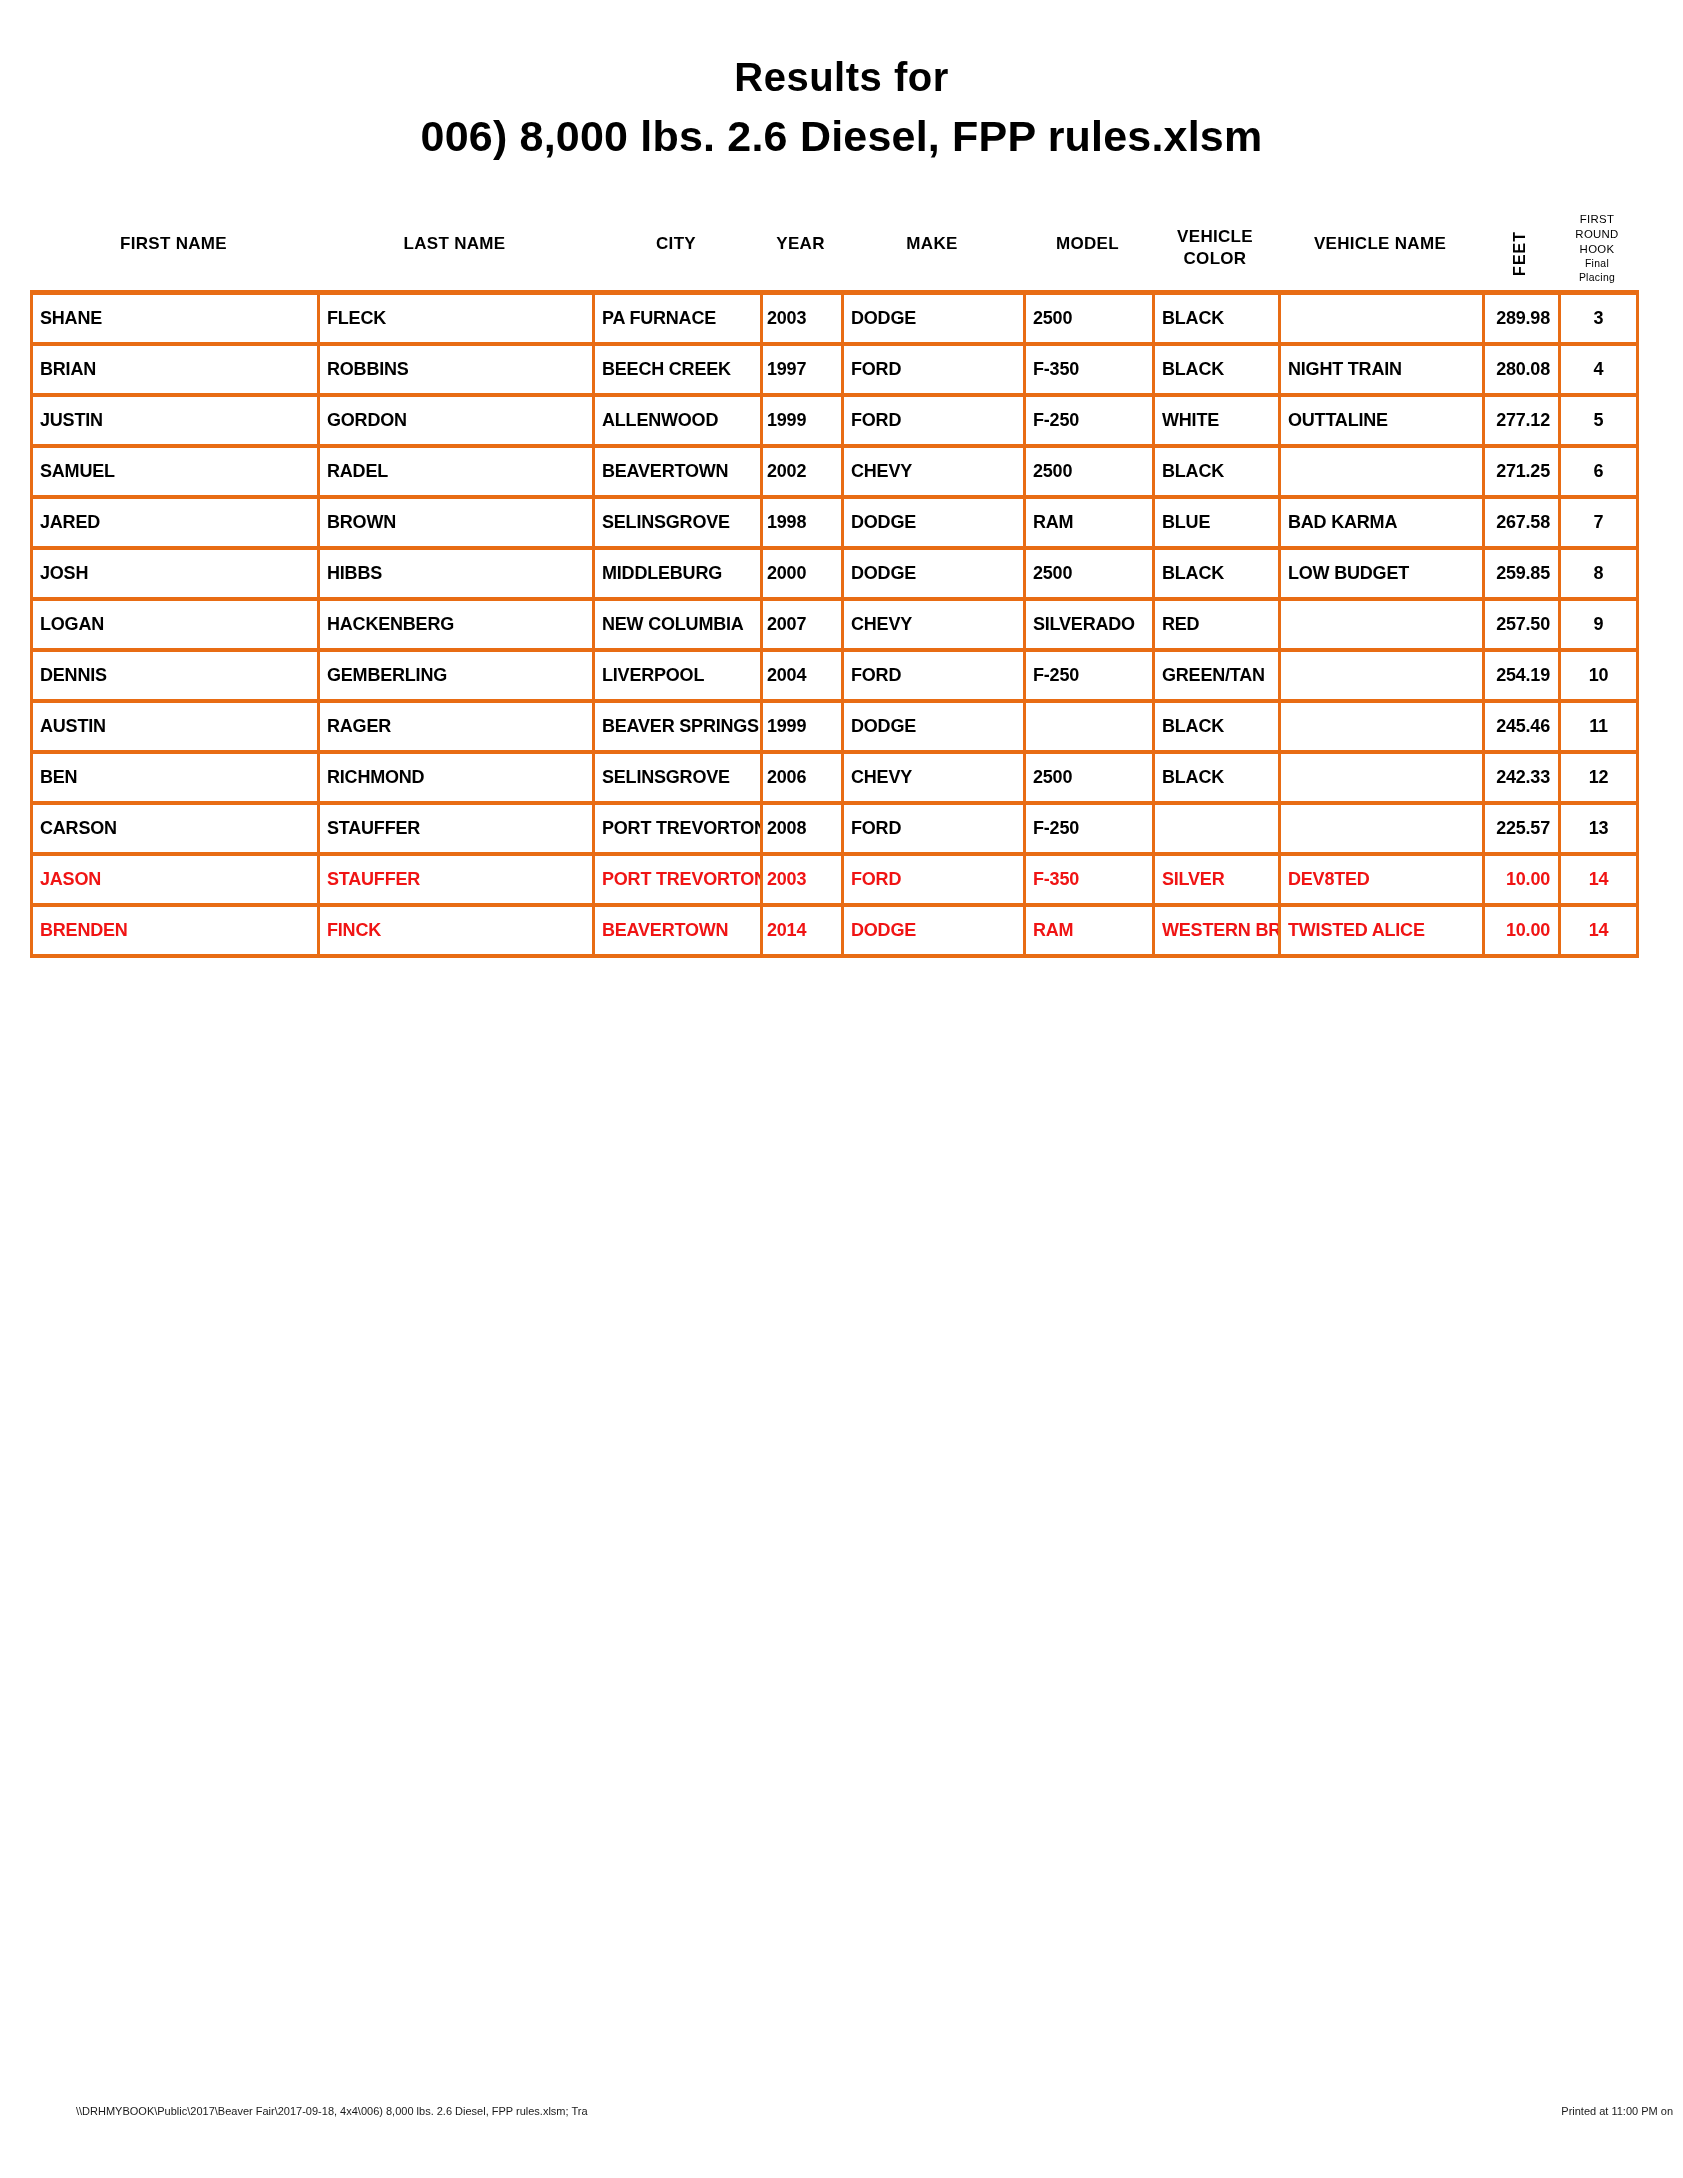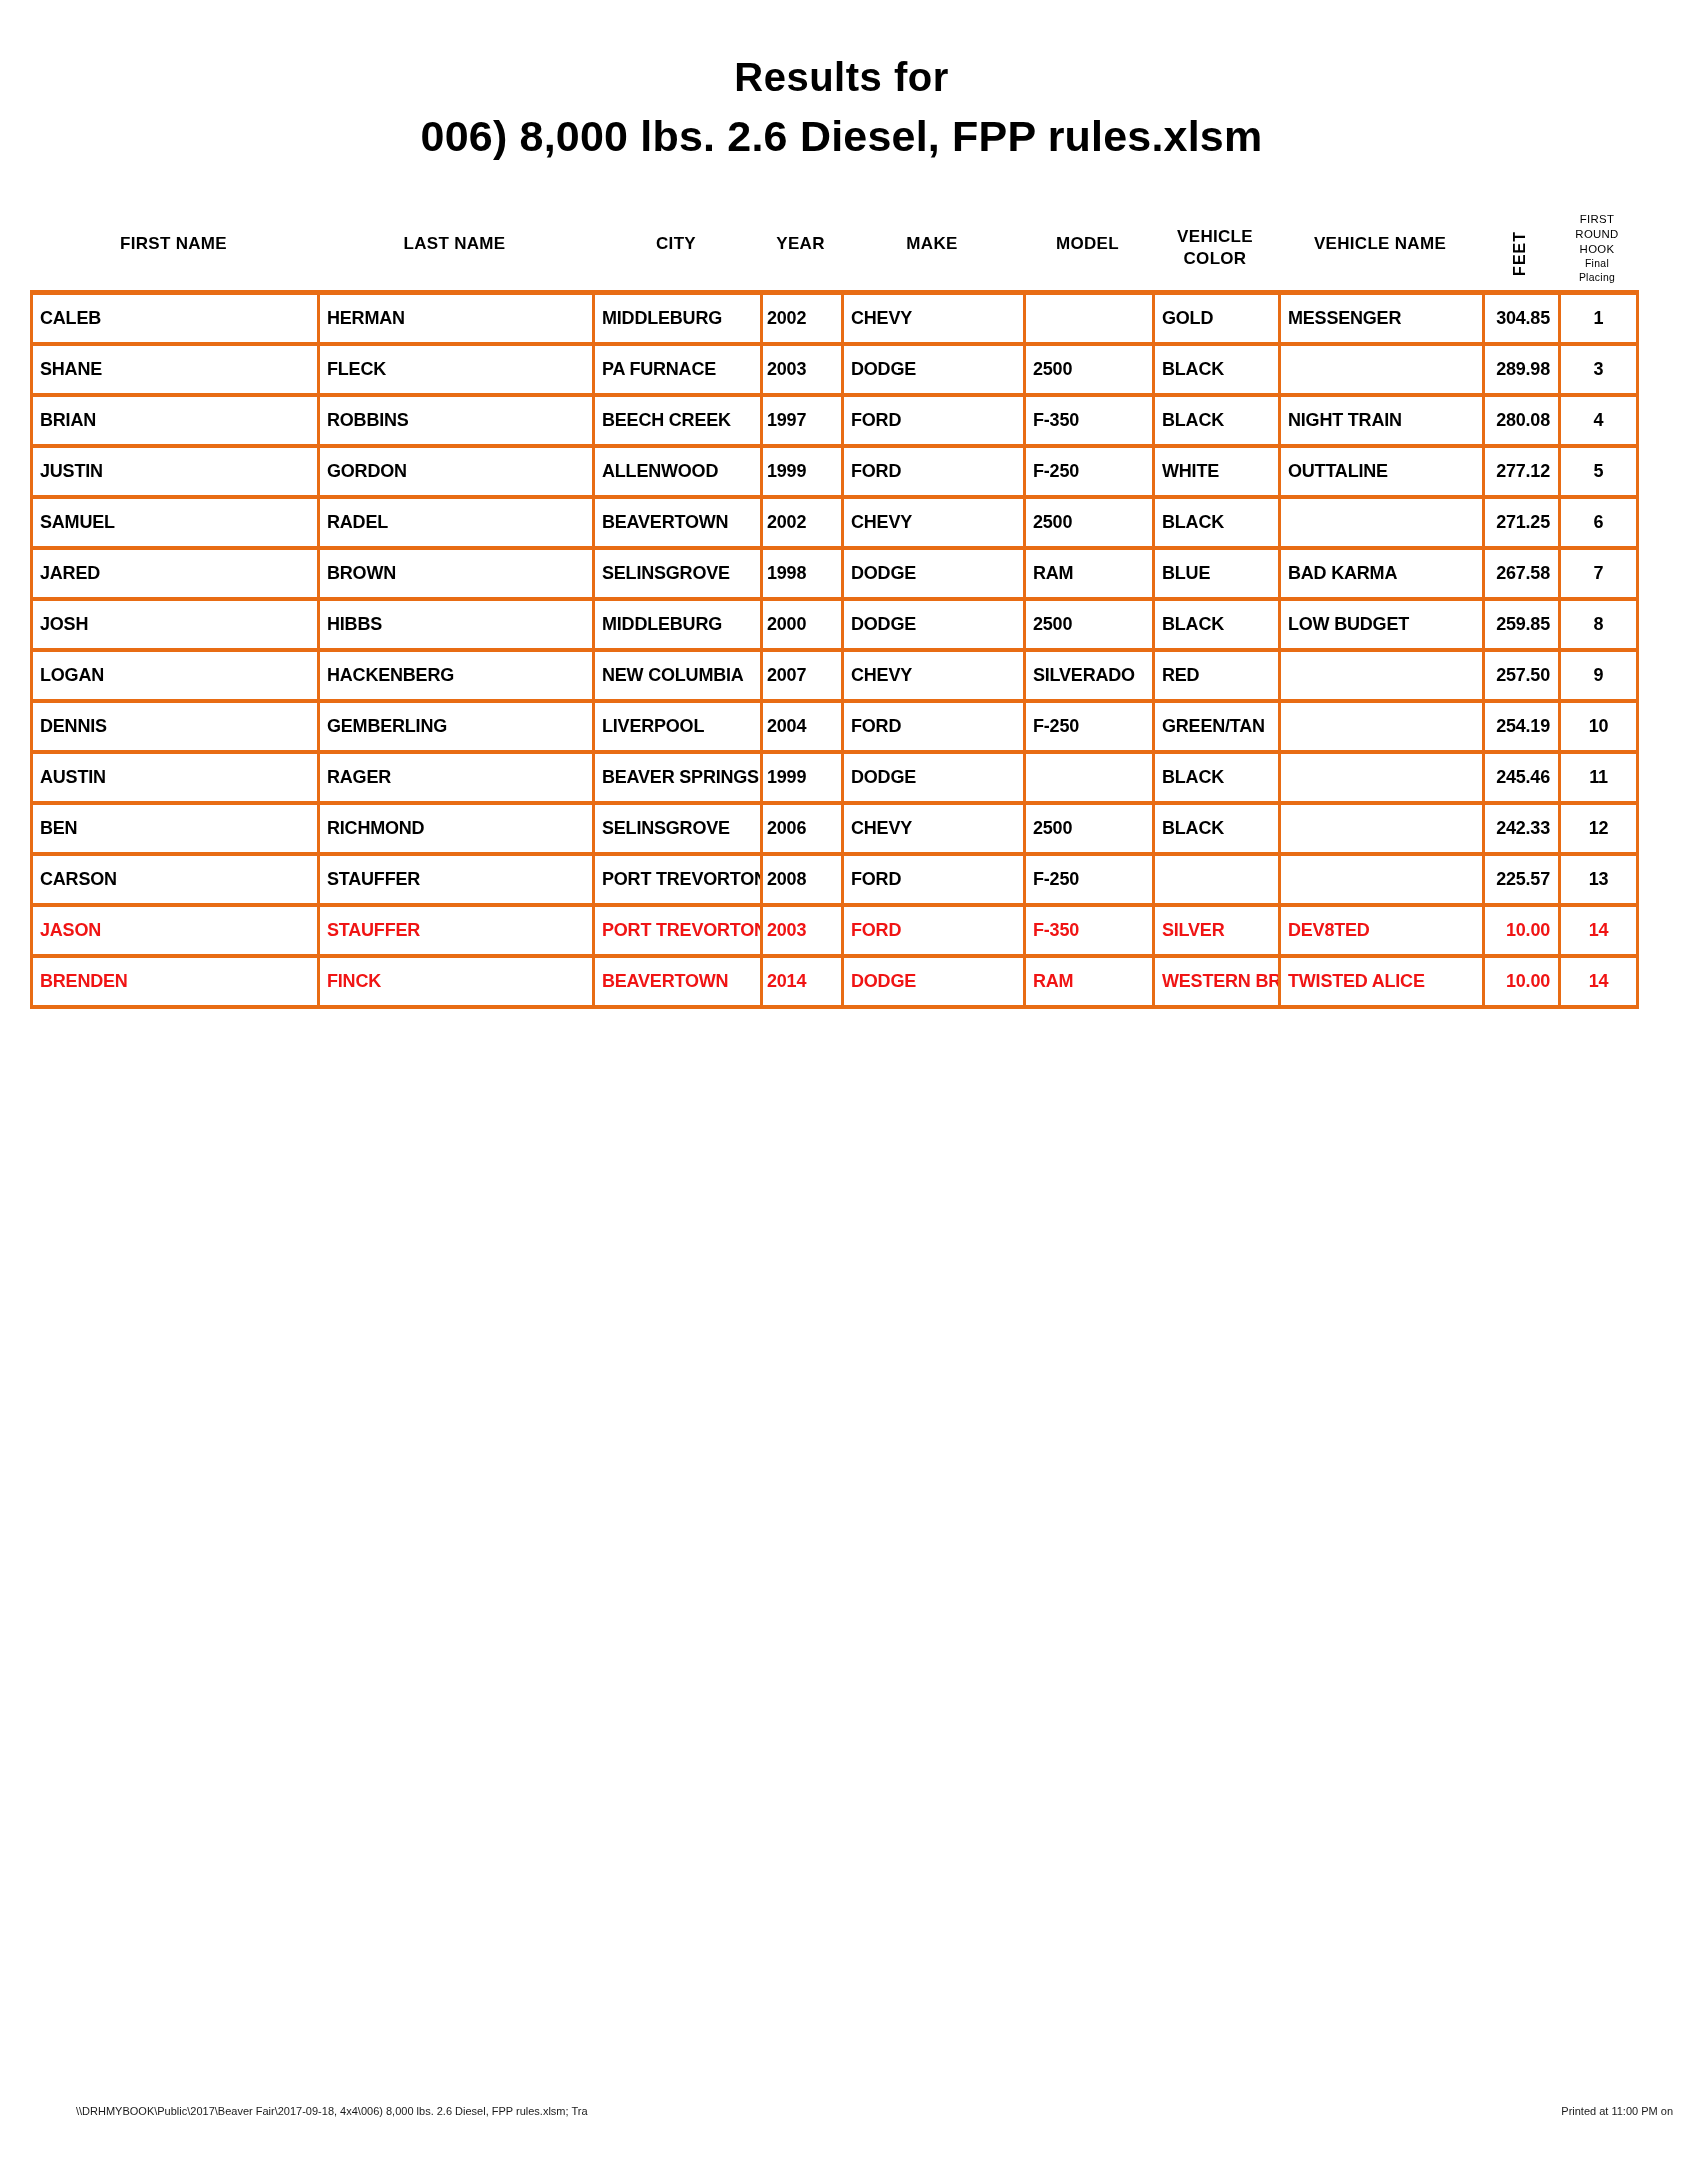--- a/index.html
+++ b/index.html
@@ -134,32 +134,20 @@
       <col style="width:81px">
         <col style="width:182px">
         <col style="width:129px">
       <col style="width:126px">
         <col style="width:204px">
         <col style="width:76px">
       <col style="width:78px">
     </colgroup>
     <tbody>
         <tr>
-          <td class="col-first_name">CALEB</td>
-          <td class="col-last_name">HERMAN</td>
-          <td class="col-city">MIDDLEBURG</td>
-          <td class="col-year">2002</td>
-          <td class="col-make">CHEVY</td>
-          <td class="col-model"></td>
-          <td class="col-vehicle_color">GOLD</td>
-          <td class="col-vehicle_name">MESSENGER</td>
-          <td class="col-feet">304.85</td>
-          <td class="col-placing">1</td>
-        </tr>
-        <tr>
           <td class="col-first_name">SHANE</td>
           <td class="col-last_name">FLECK</td>
           <td class="col-city">PA FURNACE</td>
           <td class="col-year">2003</td>
           <td class="col-make">DODGE</td>
           <td class="col-model">2500</td>
           <td class="col-vehicle_color">BLACK</td>
           <td class="col-vehicle_name"></td>
           <td class="col-feet">289.98</td>
           <td class="col-placing">3</td>

